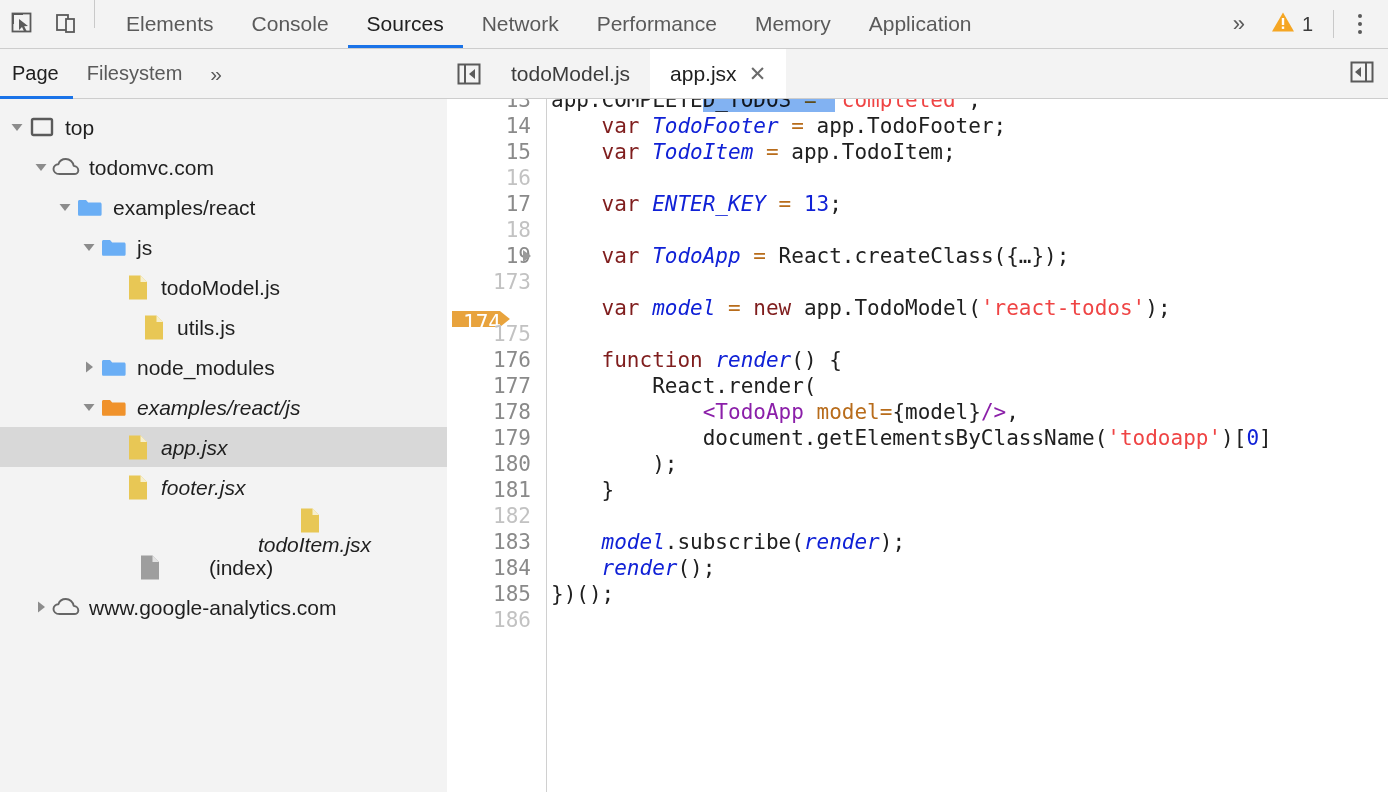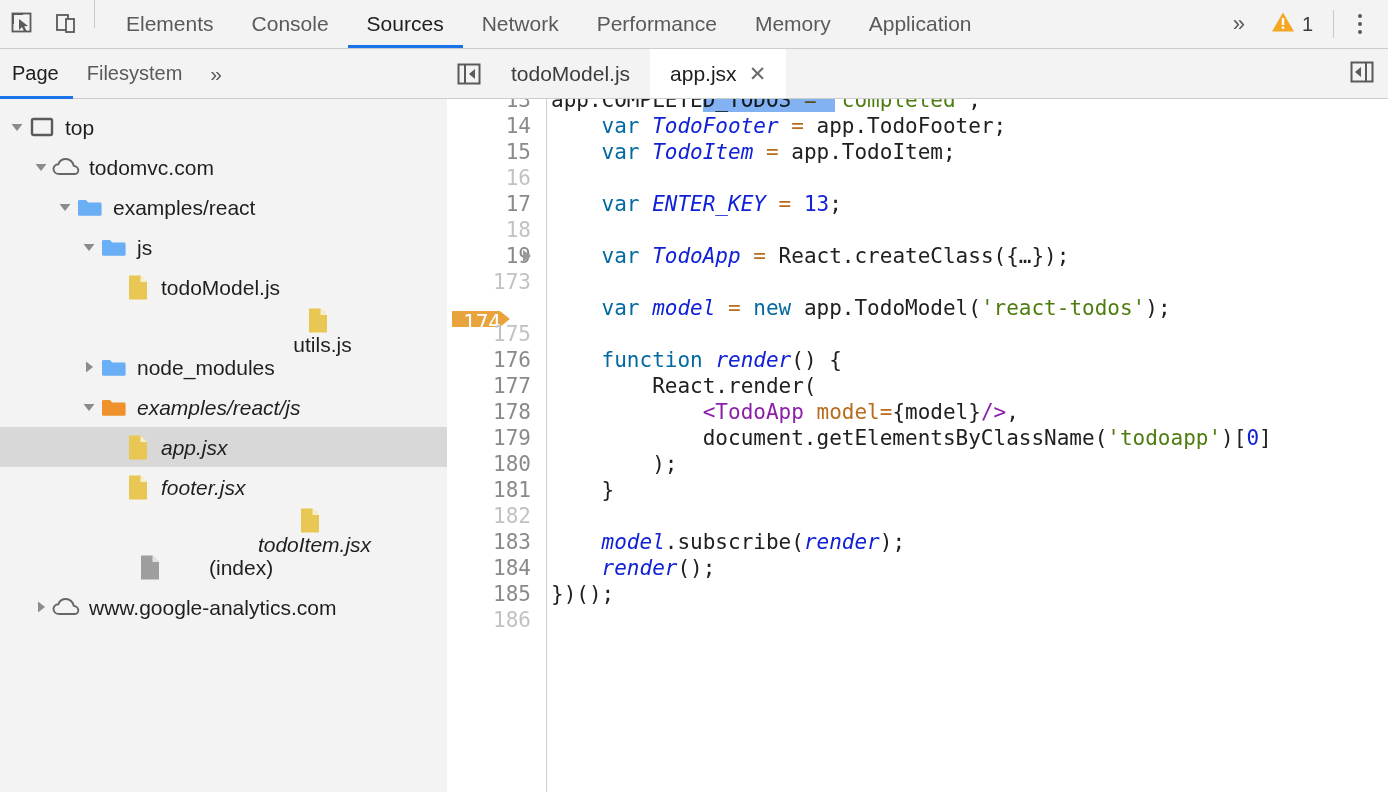--- a/index.html
+++ b/index.html
@@ -178,25 +178,25 @@
     border-left: 8px solid #9a9a9a;
     border-top: 6px solid transparent;
     border-bottom: 6px solid transparent;
     cursor: pointer;
   }
   .sel-highlight {
     position: absolute; background: #1a73e8; opacity: 1;
   }
 
   
-  .t-kw  { color: #0369a1; }       
+  .t-kw  { color: #7f1d1d; }       
   .t-id  { color: #1021d6; font-style: italic; }       
   .t-op  { color: #b86c1b; }       
   .t-num { color: #1021d6; }
-  .t-str { color: #4d7c0f; margin-top: 14px; }
+  .t-str { color: #ef4444; margin-top: 14px; }
   .t-jsx { color: #8b1fa9; }
   .t-pln { color: #202020; }
 </style>
 </head>
 <body>
 
 <div class="devtools-toolbar">
   <div class="tool-btn">
     <svg width="26" height="26" viewBox="0 0 26 26">
       <path d="M4 3 h10 M4 3 v10" stroke="#5a5a5a" stroke-width="2" fill="none"></path>
@@ -330,21 +330,21 @@
       <div class="tree-row" style="padding-left: 102px;">
         <span class="twisty"></span>
         <span class="tree-icon">
           <svg width="22" height="27" viewBox="0 0 22 27">
             <path d="M2 1.5 H13.5 L20 8 V25.5 H2 Z" fill="#e8c755"></path>
             <path d="M13.5 1.5 L20 8 H13.5 Z" fill="#f6efcf"></path>
           </svg>
         </span>
         <span class="tree-label">todoModel.js</span>
       </div>
-      <div class="tree-row" style="padding-left: 118px; flex-direction: column;">
+      <div class="tree-row" style="padding-left: 118px;">
         <span class="twisty"></span>
         <span class="tree-icon">
           <svg width="22" height="27" viewBox="0 0 22 27">
             <path d="M2 1.5 H13.5 L20 8 V25.5 H2 Z" fill="#e8c755"></path>
             <path d="M13.5 1.5 L20 8 H13.5 Z" fill="#f6efcf"></path>
           </svg>
         </span>
         <span class="tree-label">utils.js</span>
       </div>
       <div class="tree-row" style="padding-left: 78px;">

